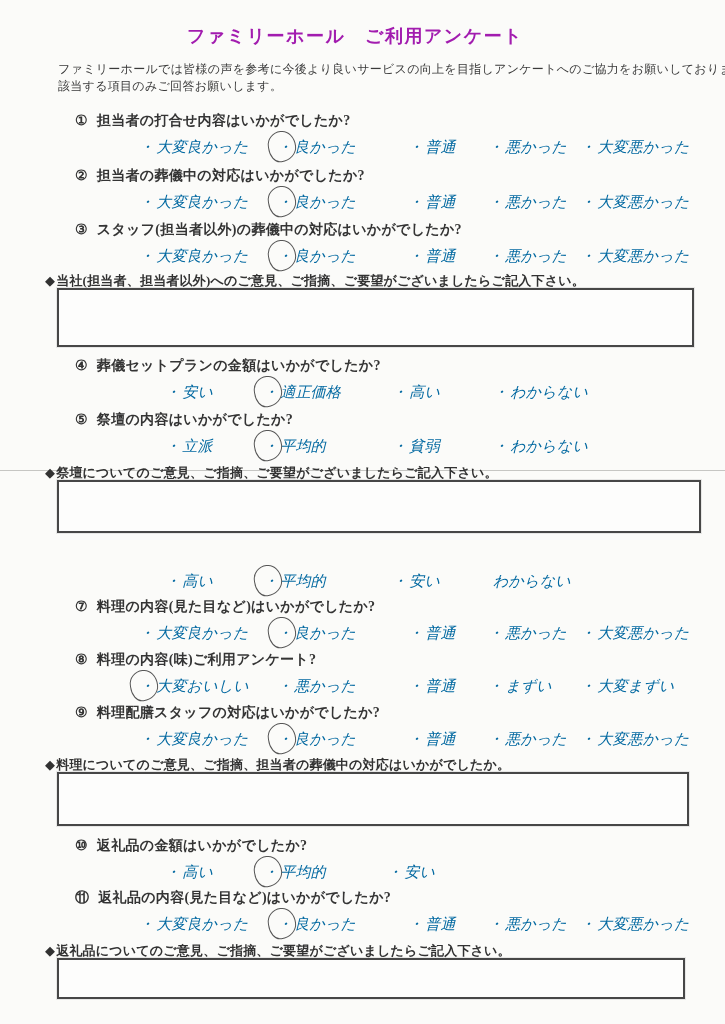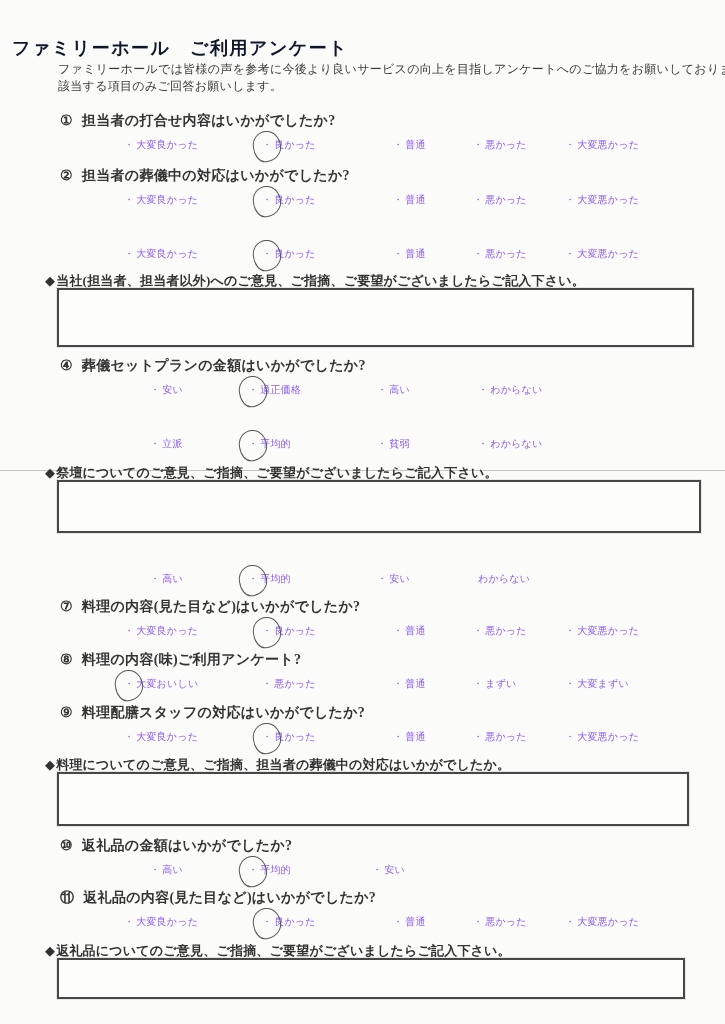--- a/index.html
+++ b/index.html
@@ -3,37 +3,37 @@
 <meta charset="utf-8">
 <style>
   html,body{margin:0;padding:0}
   body{
     width:725px;height:1024px;position:relative;overflow:hidden;
     background:#fbfbf9;
     color:#3c3c3c;
     font-family:"Liberation Serif","DejaVu Serif",serif;
   }
   .title{
-    position:absolute;top:24px;left:0;width:710px;margin:12px;
-    font-size:18px;font-weight:700;letter-spacing:1.5px;color:#0f172a;
+    position:absolute;top:24px;left:0;width:710px;text-align:center;margin:0;
+    font-size:18px;font-weight:700;letter-spacing:1.5px;color:#a21caf;
   }
   .intro{
     position:absolute;top:61px;left:58px;font-size:12px;line-height:17px;
     white-space:nowrap;color:#3a3a3a;letter-spacing:.3px;
   }
-  .question{position:absolute;left:0;width:575px;height:50px}
+  .question{position:absolute;left:15px;width:575px;height:50px}
   .q-header{
     position:absolute;left:60px;top:0;font-size:14px;font-weight:700;
     color:#343434;white-space:nowrap;letter-spacing:.3px;
   }
   .q-num{display:inline-block;margin-right:9px;font-weight:600}
   .opts{position:absolute;top:26px;left:0;width:725px;height:22px}
   .opt{
-    position:absolute;top:0;font-size:10px;
-    white-space:nowrap;color:#8b5cf6;letter-spacing:.2px;cursor:pointer;
+    position:absolute;top:0;font-size:15px;font-style:italic;
+    white-space:nowrap;color:#0369a1;letter-spacing:.2px;cursor:pointer;
   }
   .bullet{display:inline-block;position:relative;margin-right:2px}
   .circle{
     position:absolute;left:-9px;top:-7px;width:26px;height:29px;
     border:1.6px solid #565656;
     border-radius:52% 48% 60% 40% / 45% 55% 48% 52%;
     transform:rotate(-7deg);
     pointer-events:none;
   }
   .comment-heading{
@@ -75,40 +75,42 @@
         <div class="q-header"><span class="q-num">②</span><span class="q-text">担当者の葬儀中の対応はいかがでしたか?</span></div>
         <div class="opts">
           <span class="opt" style="left:124px"><span class="bullet"><span>・</span></span><span class="opt-label">大変良かった</span></span>
           <span class="opt" style="left:262px"><span class="bullet"><span class="circle"></span><span>・</span></span><span class="opt-label">良かった</span></span>
           <span class="opt" style="left:393px"><span class="bullet"><span>・</span></span><span class="opt-label">普通</span></span>
           <span class="opt" style="left:473px"><span class="bullet"><span>・</span></span><span class="opt-label">悪かった</span></span>
           <span class="opt" style="left:565px"><span class="bullet"><span>・</span></span><span class="opt-label">大変悪かった</span></span>
         </div>
       </div>
       <div class="question" style="top:221px">
+        <div class="q-header"><span class="q-num">③</span><span class="q-text">スタッフ(担当者以外)の葬儀中の対応はいかがでしたか?</span></div>
         <div class="opts">
           <span class="opt" style="left:124px"><span class="bullet"><span>・</span></span><span class="opt-label">大変良かった</span></span>
           <span class="opt" style="left:262px"><span class="bullet"><span class="circle"></span><span>・</span></span><span class="opt-label">良かった</span></span>
           <span class="opt" style="left:393px"><span class="bullet"><span>・</span></span><span class="opt-label">普通</span></span>
           <span class="opt" style="left:473px"><span class="bullet"><span>・</span></span><span class="opt-label">悪かった</span></span>
           <span class="opt" style="left:565px"><span class="bullet"><span>・</span></span><span class="opt-label">大変悪かった</span></span>
         </div>
       </div>
       <div class="comment-heading" style="top:272px"><span class="c-marker">◆</span><span>当社(担当者、担当者以外)へのご意見、ご指摘、ご要望がございましたらご記入下さい。</span></div>
       <div class="comment-box" style="top:288px;width:633px;height:55px"></div>
       <div class="question" style="top:357px">
         <div class="q-header"><span class="q-num">④</span><span class="q-text">葬儀セットプランの金額はいかがでしたか?</span></div>
         <div class="opts">
           <span class="opt" style="left:150px"><span class="bullet"><span>・</span></span><span class="opt-label">安い</span></span>
           <span class="opt" style="left:248px"><span class="bullet"><span class="circle"></span><span>・</span></span><span class="opt-label">適正価格</span></span>
           <span class="opt" style="left:377px"><span class="bullet"><span>・</span></span><span class="opt-label">高い</span></span>
           <span class="opt" style="left:478px"><span class="bullet"><span>・</span></span><span class="opt-label">わからない</span></span>
         </div>
       </div>
       <div class="question" style="top:411px">
+        <div class="q-header"><span class="q-num">⑤</span><span class="q-text">祭壇の内容はいかがでしたか?</span></div>
         <div class="opts">
           <span class="opt" style="left:150px"><span class="bullet"><span>・</span></span><span class="opt-label">立派</span></span>
           <span class="opt" style="left:248px"><span class="bullet"><span class="circle"></span><span>・</span></span><span class="opt-label">平均的</span></span>
           <span class="opt" style="left:377px"><span class="bullet"><span>・</span></span><span class="opt-label">貧弱</span></span>
           <span class="opt" style="left:478px"><span class="bullet"><span>・</span></span><span class="opt-label">わからない</span></span>
         </div>
       </div>
       <div class="comment-heading" style="top:464px"><span class="c-marker">◆</span><span>祭壇についてのご意見、ご指摘、ご要望がございましたらご記入下さい。</span></div>
       <div class="comment-box" style="top:480px;width:640px;height:49px"></div>
       <div class="question" style="top:546px">

